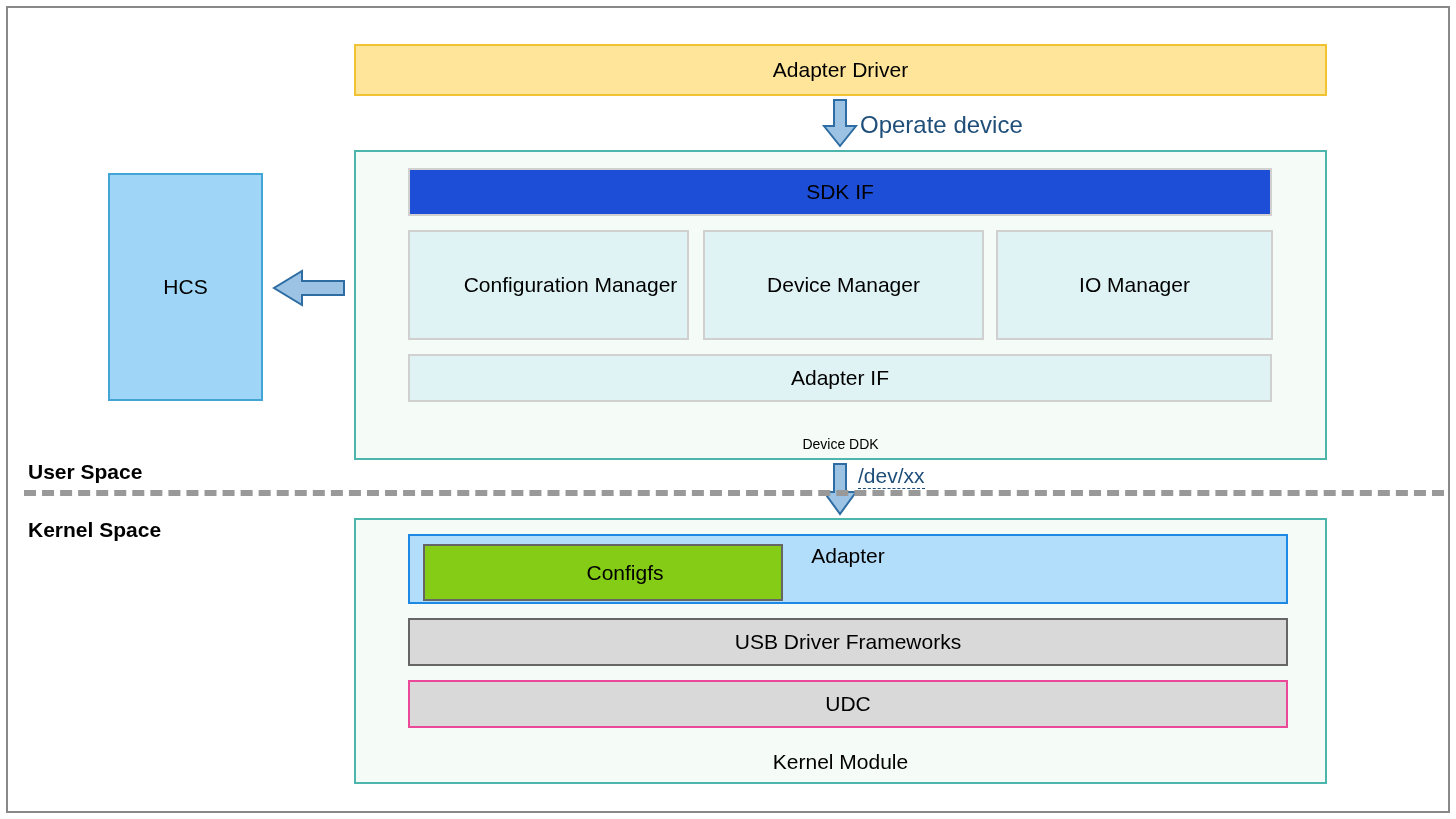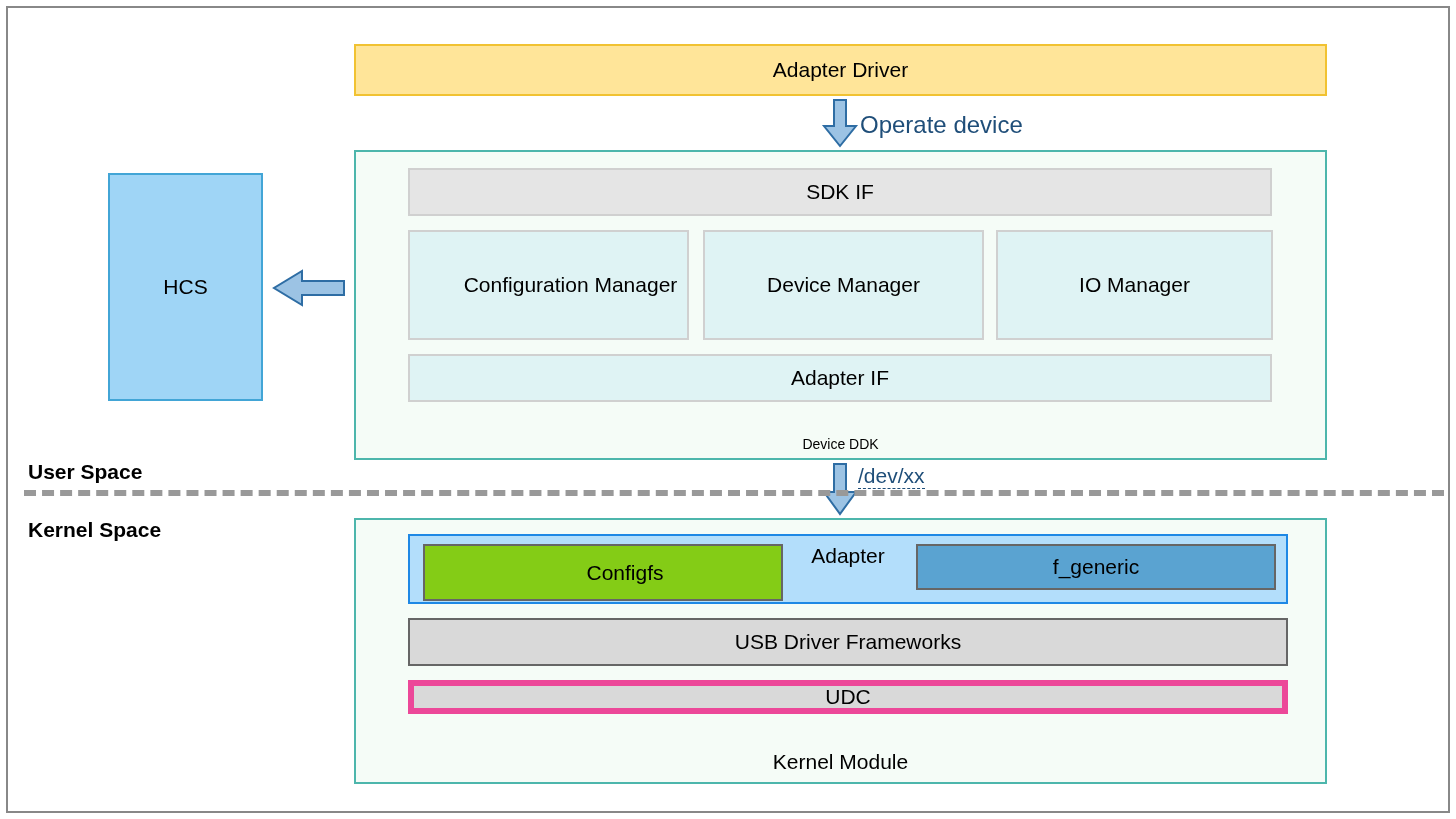--- a/index.html
+++ b/index.html
@@ -56,21 +56,21 @@
     bottom: 6px;
     width: 100%;
     text-align: center;
     font-size: 14px;
   }
   .sdk-if {
     left: 400px;
     top: 160px;
     width: 864px;
     height: 48px;
-    background: #e5e5e5;
+    background: #1d4ed8;
     border: 2px solid #d0d0d0;
   }
   .config-mgr {
     left: 400px;
     top: 222px;
     width: 281px;
     height: 110px;
     background: #dff3f4;
     border: 2px solid #d0d0d0;
     padding-left: 44px;
@@ -176,23 +176,23 @@
     top: 610px;
     width: 880px;
     height: 48px;
     background: #d9d9d9;
     border: 2px solid #666666;
   }
   .udc {
     left: 400px;
     top: 672px;
     width: 880px;
-    height: 34px;
+    height: 48px;
     background: #d9d9d9;
-    border: 6px solid #ec4899;
+    border: 2px solid #ec4899;
   }
   .arrow {
     position: absolute;
   }
   .arrow1 { left: 812px; top: 90px; width: 40px; height: 50px; }
   .arrow1-label {
     position: absolute;
     left: 852px;
     top: 103px;
     font-size: 24px;
@@ -265,23 +265,20 @@
   <div class="box kernel-module">
     <div class="kernel-module-label">Kernel Module</div>
   </div>
 
   <div class="box adapter">
     <div class="adapter-label">Adapter</div>
   </div>
   <div class="box configfs">
     <span>Configfs</span>
   </div>
-  <div class="box fgeneric">
-    <span>f_generic</span>
-  </div>
 
   <div class="box usb-frameworks">
     <span>USB Driver Frameworks</span>
   </div>
   <div class="box udc">
     <span>UDC</span>
   </div>
 
 </div>
 

